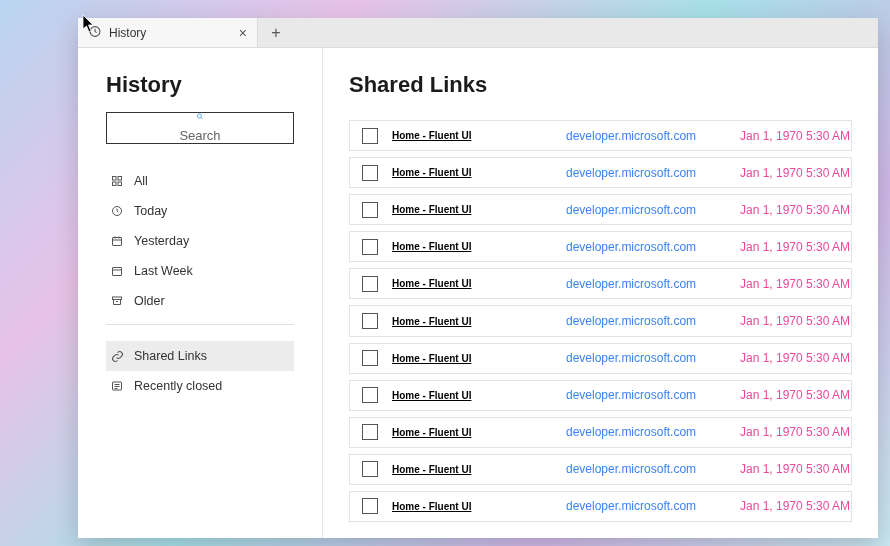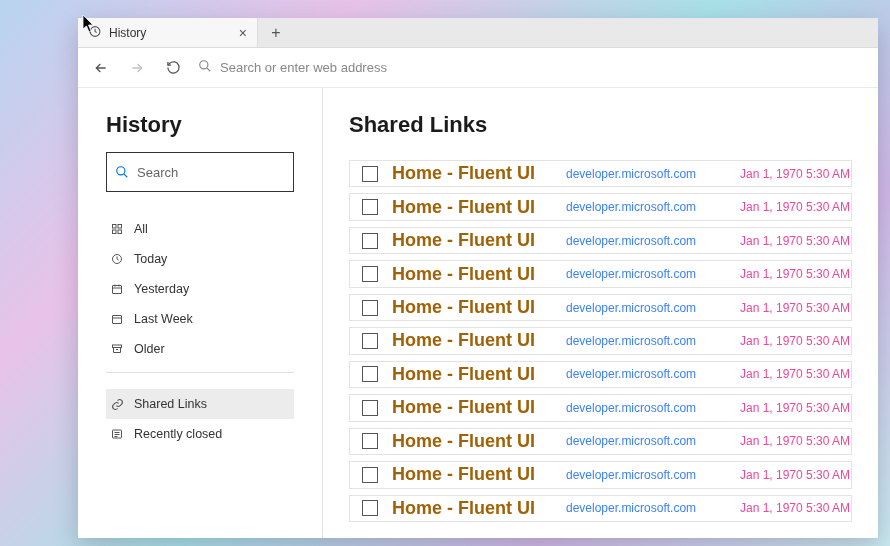--- a/index.html
+++ b/index.html
@@ -52,23 +52,23 @@
   .search-glyph { color:#888; }
   
   .content { flex:1; display:flex; overflow:hidden; }
   .sidebar {
     width: 245px; border-right: 1px solid #e3e3e3;
     padding: 24px 28px 10px 28px;
     display:flex; flex-direction:column;
   }
   .sidebar h1 { font-size: 22px; font-weight: 600; color:#1b1b1b; margin-bottom: 14px; }
   .searchbox {
-    border: 1px solid #333; height: 40px;
+    border: 1px solid #333; height: 32px;
     display:flex; align-items:center; padding: 0 8px; gap:8px;
-    font-size: 13px; color:#666; margin-bottom: 14px;
+    font-size: 13px; color:#666; margin-bottom: 14px; flex-direction: column;
   }
   .searchbox svg { color:#0078d4; }
   .navlist { list-style:none; display:flex; flex-direction:column;margin-top:8px; }
   .navitem {
     display:flex; align-items:center; gap:10px;
     font-size: 12.5px; color:#333; height: 30px; padding: 0 4px;
     cursor: pointer;
   }
   .navitem .ic { width:14px; height:14px; color:#555; display:flex; align-items:center; justify-content:center; }
   .divider { height:1px; background:#e0e0e0; margin: 8px 0; }
@@ -77,21 +77,21 @@
   .main { flex:1; padding: 24px 26px 10px 26px; display:flex; flex-direction:column; overflow:hidden; }
   .main h1 { font-size: 22px; font-weight:600; color:#1b1b1b; margin-bottom: 22px; }
   .rows { flex:1; overflow:hidden; display:flex; flex-direction:column; gap:0; }
   .row {
     border:1px solid #e3e3e3; height: 33px;
     display:flex; align-items:center; padding: 0 12px; gap: 14px;
     font-size: 12px; color:#333; margin-bottom: 6px;
     background:#fff;
   }
   .row .cb { width:16px; height:16px; border:1.5px solid #555; flex:none; }
-  .row .title { font-weight:600; flex: 0 0 160px; color:#a16207; font-size: 18px; }
+  .row .title { font-weight:600; flex: 0 0 160px; color:#000000; font-size: 10px; text-decoration: underline; }
   .row .url { color:#3b82f6; flex:1; text-align:center; font-size: 12px; }
   .row .time { color:#ec4899; flex: 0 0 140px; text-align:right; font-size: 12px; }
 </style>
 </head>
 <body>
 
 <svg class="cursor" viewBox="0 0 12 18">
     <path d="M0 0 L0 14 L3.5 11 L6 17 L8 16 L5.5 10 L10 10 Z" fill="#000" stroke="#fff" stroke-width="0.8"></path>
   </svg>
 
@@ -106,47 +106,20 @@
             <path d="M3 12h2M3 12l2-3M3 12l2 3"></path>
           </svg>
       </span>
       <span>History</span>
       <span class="spacer"></span>
       <span class="tab-close">×</span>
     </div>
     <div class="newtab">+</div>
   </div>
 
-  <div class="toolbar">
-    <div class="tbtn">
-      <svg width="16" height="16" viewBox="0 0 24 24" fill="none" stroke="currentColor" stroke-width="2">
-          <path d="M19 12H5M11 18l-6-6 6-6"></path>
-        </svg>
-    </div>
-    <div class="tbtn disabled">
-      <svg width="16" height="16" viewBox="0 0 24 24" fill="none" stroke="currentColor" stroke-width="2">
-          <path d="M5 12h14M13 6l6 6-6 6"></path>
-        </svg>
-    </div>
-    <div class="tbtn">
-      <svg width="15" height="15" viewBox="0 0 24 24" fill="none" stroke="currentColor" stroke-width="2">
-          <path d="M3 12a9 9 0 1 0 3-6.7L3 8"></path>
-          <path d="M3 3v5h5"></path>
-        </svg>
-    </div>
-    <div class="omnibox">
-      <span class="search-glyph">
-        <svg width="14" height="14" viewBox="0 0 24 24" fill="none" stroke="currentColor" stroke-width="2">
-            <circle cx="10" cy="10" r="7"></circle>
-            <path d="M21 21l-5.5-5.5"></path>
-          </svg>
-      </span>
-      <span>Search or enter web address</span>
-    </div>
-  </div>
 
   <div class="content">
 
     <aside class="sidebar">
       <h1>History</h1>
       <div class="searchbox">
         <svg width="14" height="14" viewBox="0 0 24 24" fill="none" stroke="currentColor" stroke-width="2">
             <circle cx="10" cy="10" r="7"></circle>
             <path d="M21 21l-5.5-5.5"></path>
           </svg>

